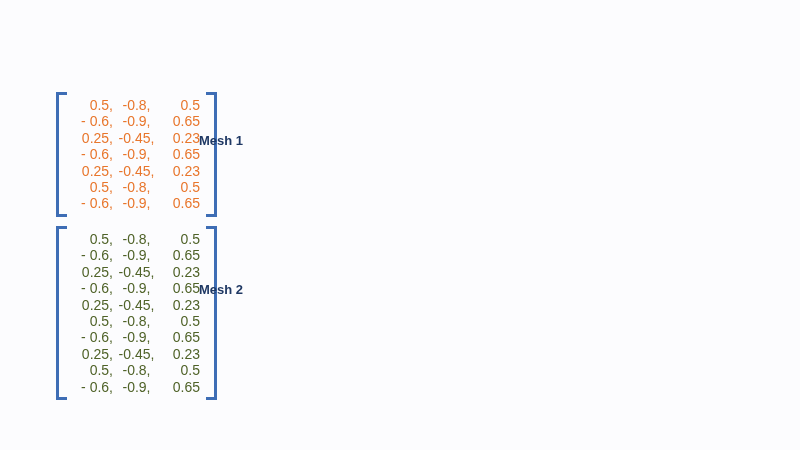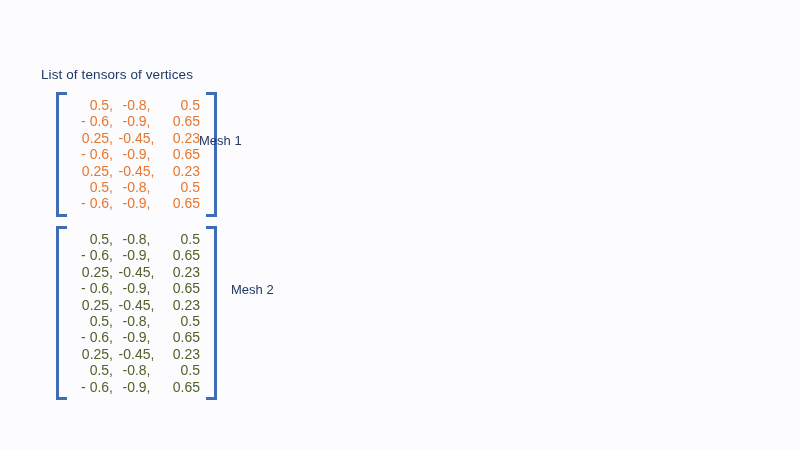--- a/index.html
+++ b/index.html
@@ -87,33 +87,32 @@
   .cell {
     text-align: right;
   }
   .cell-0 { width: 40px; }
   .cell-1 { width: 47px; text-align: center; }
   .cell-2 { width: 40px; }
 
   .mesh-label {
     position: absolute;
     font-size: 13px;
-    font-weight: normal;
+    font-weight: bold;
     color: #1F3864;
     white-space: nowrap;
   }
   #mesh-label-1 { left: 199px; top: 133px; }
-  #mesh-label-2 { left: 199px; top: 282px; margin-left: 32px; }
+  #mesh-label-2 { left: 199px; top: 282px; }
 </style>
 </head>
 <body style="background: rgb(252, 252, 254);">
 
 <div id="canvas">
 
-  <div class="page-title">List of tensors of vertices</div>
 
   <div class="tensor-block" id="tensor-block-1">
     <div class="bracket bracket-left" style="--bc: #3E6DB5;">
         <i></i>
       </div>
     <div class="matrix-body" id="matrix-body-1" style="color: rgb(232, 118, 44);">
         <div class="matrix-row"><span class="cell cell-0">0.5,</span><span class="cell cell-1">-0.8,</span><span class="cell cell-2">0.5</span></div>
         <div class="matrix-row"><span class="cell cell-0">- 0.6,</span><span class="cell cell-1">-0.9,</span><span class="cell cell-2">0.65</span></div>
         <div class="matrix-row"><span class="cell cell-0">0.25,</span><span class="cell cell-1">-0.45,</span><span class="cell cell-2">0.23</span></div>
         <div class="matrix-row"><span class="cell cell-0">- 0.6,</span><span class="cell cell-1">-0.9,</span><span class="cell cell-2">0.65</span></div>

